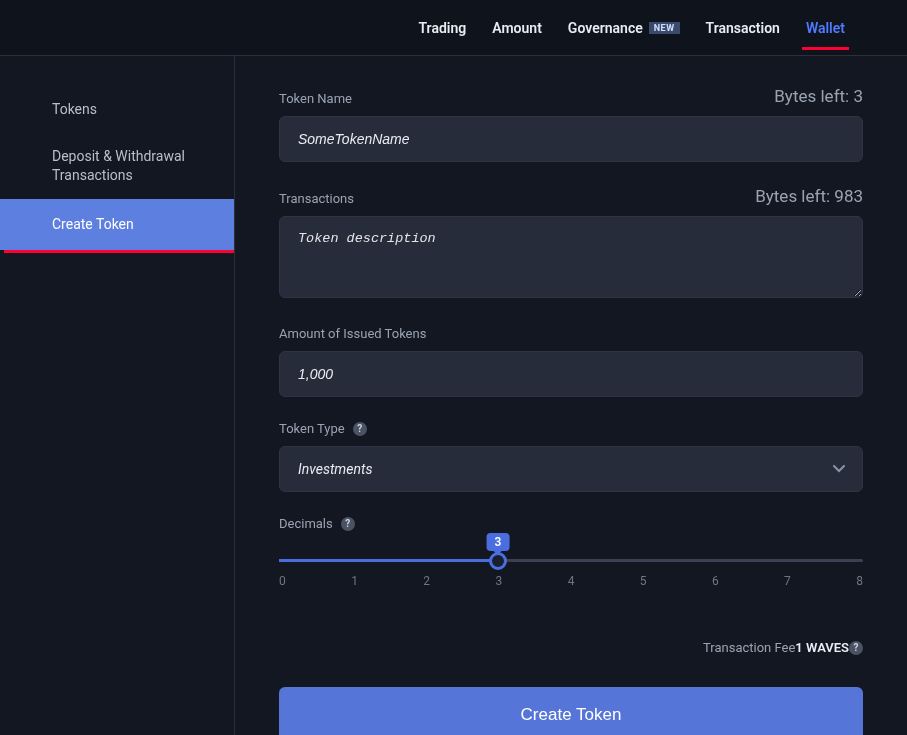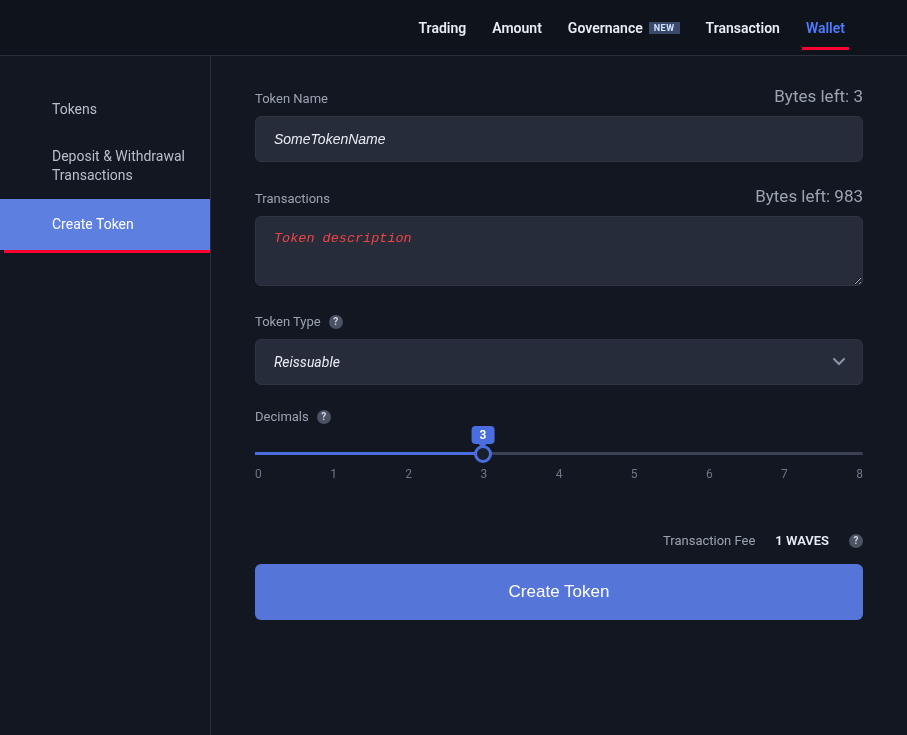--- a/index.html
+++ b/index.html
@@ -52,21 +52,21 @@
     padding: 1px 5px;
     border-radius: 0;
     letter-spacing: 0.5px;
   }
   
   .wrap {
     display: flex;
     height: calc(735px - 56px);
   }
   .sidebar {
-    width: 211px;
+    width: 235px;
     border-right: 1px solid #2a2f3b;
     padding-top: 30px;
   }
   .sidebar-item {
     padding: 14px 24px 14px 48px;
     color: #b8bfcc;
     font-size: 14px;
     line-height: 1.35;
     cursor: pointer;
     border-left: 4px solid transparent;
@@ -121,24 +121,24 @@
     border: 1px solid #2e3444;
     border-radius: 6px;
     color: #e8ecf3;
     font-size: 14px;
     padding: 14px 18px;
     outline: none;
     font-style: italic;
   }
   .textarea {
     resize: vertical;
-    height: 70px;
+    height: 82px;
     font-family: "Courier New", monospace;
     font-size: 13.5px;
-    color: #ef4444;
+    color: #e5e5e5;
   }
   .block { margin-bottom: 24px; }
   .select-wrap { position: relative; }
   .select-caret {
     position: absolute;
     right: 18px; top: 50%;
     transform: translateY(-50%);
     pointer-events: none;
   }
   .select-caret svg { display: block; }
@@ -188,24 +188,24 @@
     display: flex;
     justify-content: space-between;
     font-size: 12px;
     color: #6c7689;
     margin-top: 12px;
   }
   .fee-row {
     display: flex;
     justify-content: flex-end;
     align-items: center;
-    gap: 20px;
+    gap: 0;
     font-size: 13px;
     color: #9aa3b2;
-    margin-bottom: 16px;
+    margin-bottom: 32px;
   }
   .fee-row .amount { color: #e8ecf3; font-weight: 600; }
   .primary-btn {
     width: 100%;
     background: #5675d8;
     color: #fff;
     border: none;
     border-radius: 6px;
     font-size: 17px;
     font-weight: 500;
@@ -263,32 +263,38 @@
     
     <div class="block">
       <div class="field-row">
         <span class="field-label">Transactions</span>
         <span class="hint-right">Bytes left: 983</span>
       </div>
       <textarea class="textarea" style="">Token description</textarea>
     </div>
 
     
+    <div class="block">
+      <div class="field-row">
+        <span class="field-label">Amount of Issued Tokens</span>
+      </div>
+      <input class="input" type="text" value="1,000" style="">
+    </div>
 
     
     <div class="block">
       <div class="field-row">
         <span class="field-label">
           <span>Token Type</span>
           <span class="help-icon">?</span>
         </span>
       </div>
       <div class="select-wrap">
         <div class="input" role="button">
-          <span>Reissuable</span>
+          <span>Investments</span>
         </div>
         <span class="select-caret">
           <svg width="12" height="8" viewBox="0 0 12 8">
               <path d="M1 1l5 5 5-5" stroke="#8a93a6" stroke-width="2" fill="none" stroke-linecap="round"></path>
             </svg>
         </span>
       </div>
     </div>
 
     

